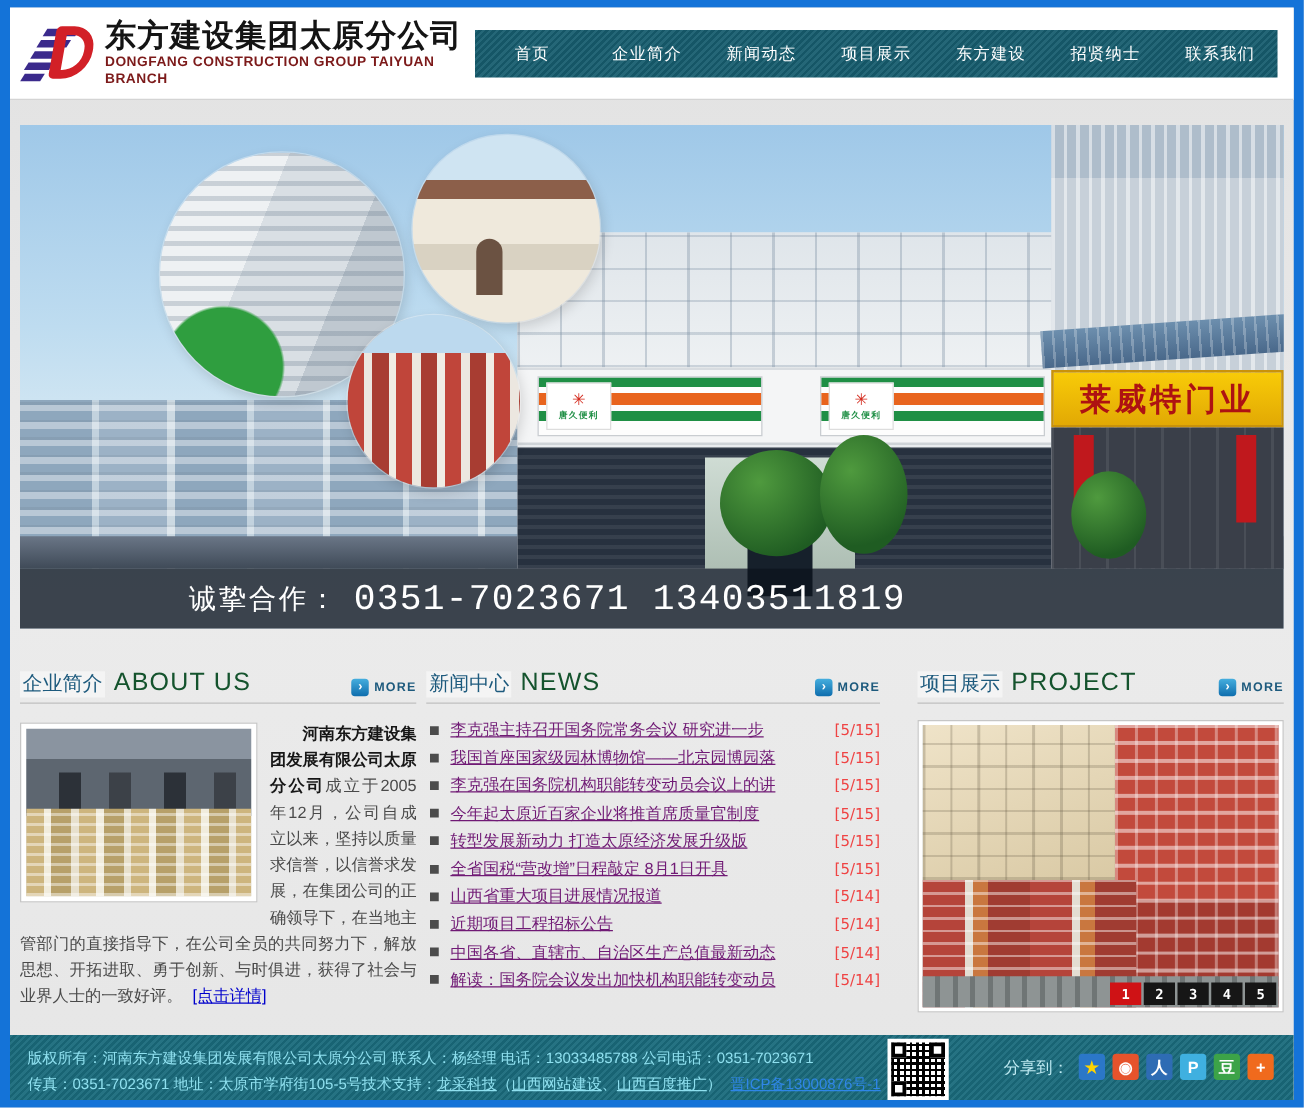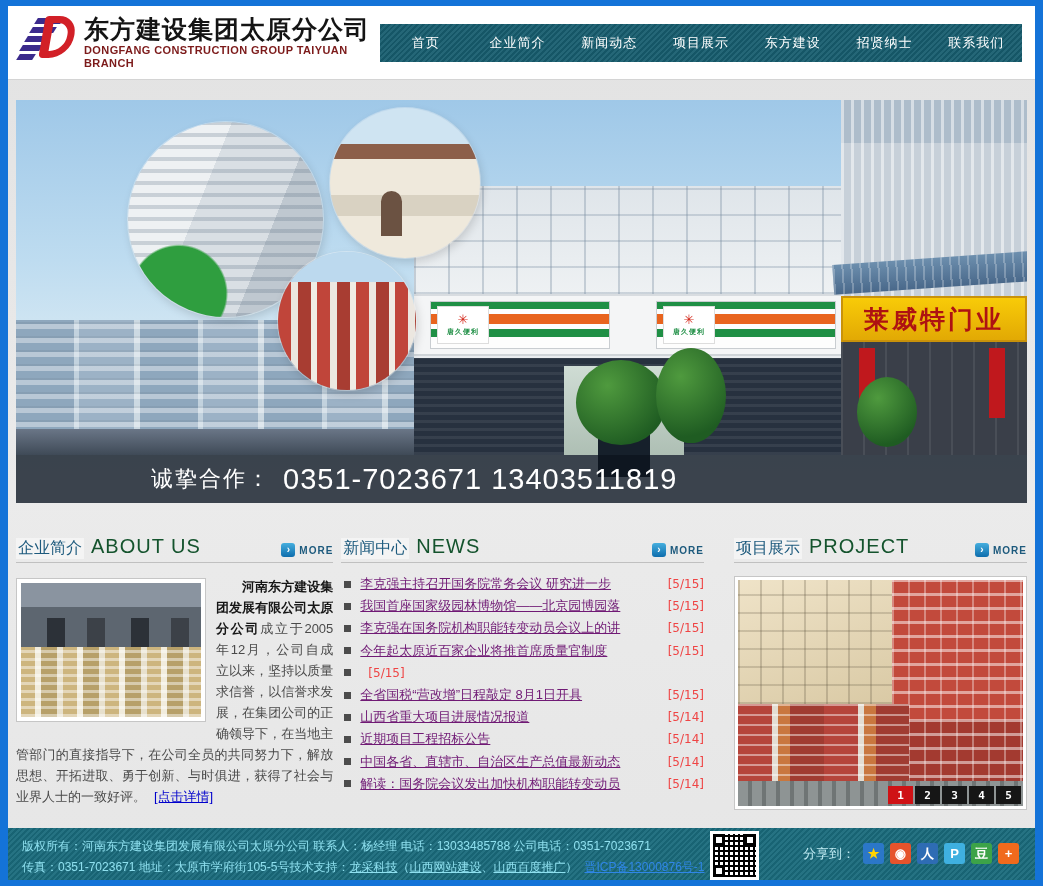--- a/index.html
+++ b/index.html
@@ -4,21 +4,21 @@
 <style>
   *{box-sizing:border-box;margin:0;padding:0}
   html,body{width:1043px;height:886px}
   body{
     border:6px solid #1473d8;border-left-width:8px;border-right-width:8px;
     background:linear-gradient(180deg,#e2e2e2 0%,#ebebeb 55%,#e6e6e6 100%);
     font-family:"Liberation Sans",sans-serif;overflow:hidden;position:relative;
   }
   
   .site-header{height:74px;background:#fff;display:flex;align-items:center;justify-content:space-between;padding:0 13px 0 10px;border-bottom:1px solid #d4d4d4}
-  .logo{display:flex;gap:8px;cursor:pointer}
+  .logo{display:flex;align-items:center;gap:8px;cursor:pointer}
   .logo-mark{width:58px;height:46px;position:relative;flex:none}
   .lm-bar{position:absolute;height:6px;background:#3b2a8c;transform:skewX(-32deg)}
   .lm-b1{left:18px;top:3px;width:26px}
   .lm-b2{left:13px;top:12px;width:24px}
   .lm-b3{left:8px;top:21px;width:22px}
   .lm-b4{left:3px;top:30px;width:20px}
   .lm-b5{left:0px;top:39px;width:16px}
   .lm-d{position:absolute;right:2px;top:1px;width:32px;height:42px;border:7px solid #d22027;border-left-width:9px;border-radius:4px 18px 22px 4px;transform:skewX(-10deg)}
   .logo-texts{display:flex;flex-direction:column;line-height:1.15}
   .logo-cn{font-size:25px;font-weight:bold;color:#141414;letter-spacing:1px}
@@ -81,21 +81,21 @@
     background-image:repeating-linear-gradient(90deg,rgba(255,255,255,.25) 0 2px,transparent 2px 9px),linear-gradient(180deg,#6d8fae,#49688a)}
   .yellow-sign{position:absolute;left:0;right:0;top:196px;height:46px;background:linear-gradient(180deg,#f8cb08,#e2a904);display:flex;align-items:center;justify-content:center;border:2px solid #c9920a}
   .yellow-sign span{color:#ae1212;font-weight:bold;font-size:25px;letter-spacing:3px;white-space:nowrap}
   .right-lower{position:absolute;left:0;right:0;top:242px;bottom:0;background:#3a3f49;
     background-image:repeating-linear-gradient(90deg,rgba(255,255,255,.08) 0 2px,transparent 2px 22px)}
   .red-banner{position:absolute;left:18px;top:6px;width:16px;height:70px;background:#c0181d}
   .red-banner2{position:absolute;right:22px;top:6px;width:16px;height:70px;background:#c0181d}
   .hero-overlay{position:absolute;left:0;right:0;bottom:0;height:48px;background:rgba(13,19,29,.78);
     display:flex;align-items:center;padding-left:135px;color:#fff;white-space:nowrap}
   .slogan{font-size:22px;letter-spacing:2px}
-  .phones{font-family:Liberation Sans, sans-serif;font-size:29px;margin-left:12px;letter-spacing:1px}
+  .phones{font-family:Liberation Mono, monospace;font-size:29px;margin-left:12px;letter-spacing:1px}
   
   .cols{display:flex;padding:0 8px;margin-top:32px;height:293px;align-items:flex-start}
   .col-about{width:322px;margin-right:8px}
   .col-news{width:368px;margin-right:30px}
   .col-project{width:293px}
   .col-head{display:flex;align-items:baseline;height:28px;border-bottom:1px solid #c0c0c0;padding-bottom:4px}
   .title-cn{font-size:16px;color:#1d5a7d;background:#f4f4f4;padding:0 2px}
   .title-en{font-size:20px;color:#14532d;margin-left:7px;letter-spacing:1px}
   .more{display:flex;align-items:center;gap:4px;margin-left:auto;cursor:pointer}
   .more-ico{width:14px;height:14px;background:linear-gradient(180deg,#45aede,#0e6dad);border-radius:3px;color:#fff;font-size:10px;line-height:14px;text-align:center;font-weight:bold}
@@ -287,20 +287,21 @@
           <span class="news-title">李克强在国务院机构职能转变动员会议上的讲</span>
           <span class="news-date">[5/15]</span>
         </li>
       <li>
           <span class="bullet"></span>
           <span class="news-title">今年起太原近百家企业将推首席质量官制度</span>
           <span class="news-date">[5/15]</span>
         </li>
       <li>
           <span class="bullet"></span>
+          <span class="news-title">转型发展新动力 打造太原经济发展升级版</span>
           <span class="news-date">[5/15]</span>
         </li>
       <li>
           <span class="bullet"></span>
           <span class="news-title">全省国税“营改增”日程敲定 8月1日开具</span>
           <span class="news-date">[5/15]</span>
         </li>
       <li>
           <span class="bullet"></span>
           <span class="news-title">山西省重大项目进展情况报道</span>

